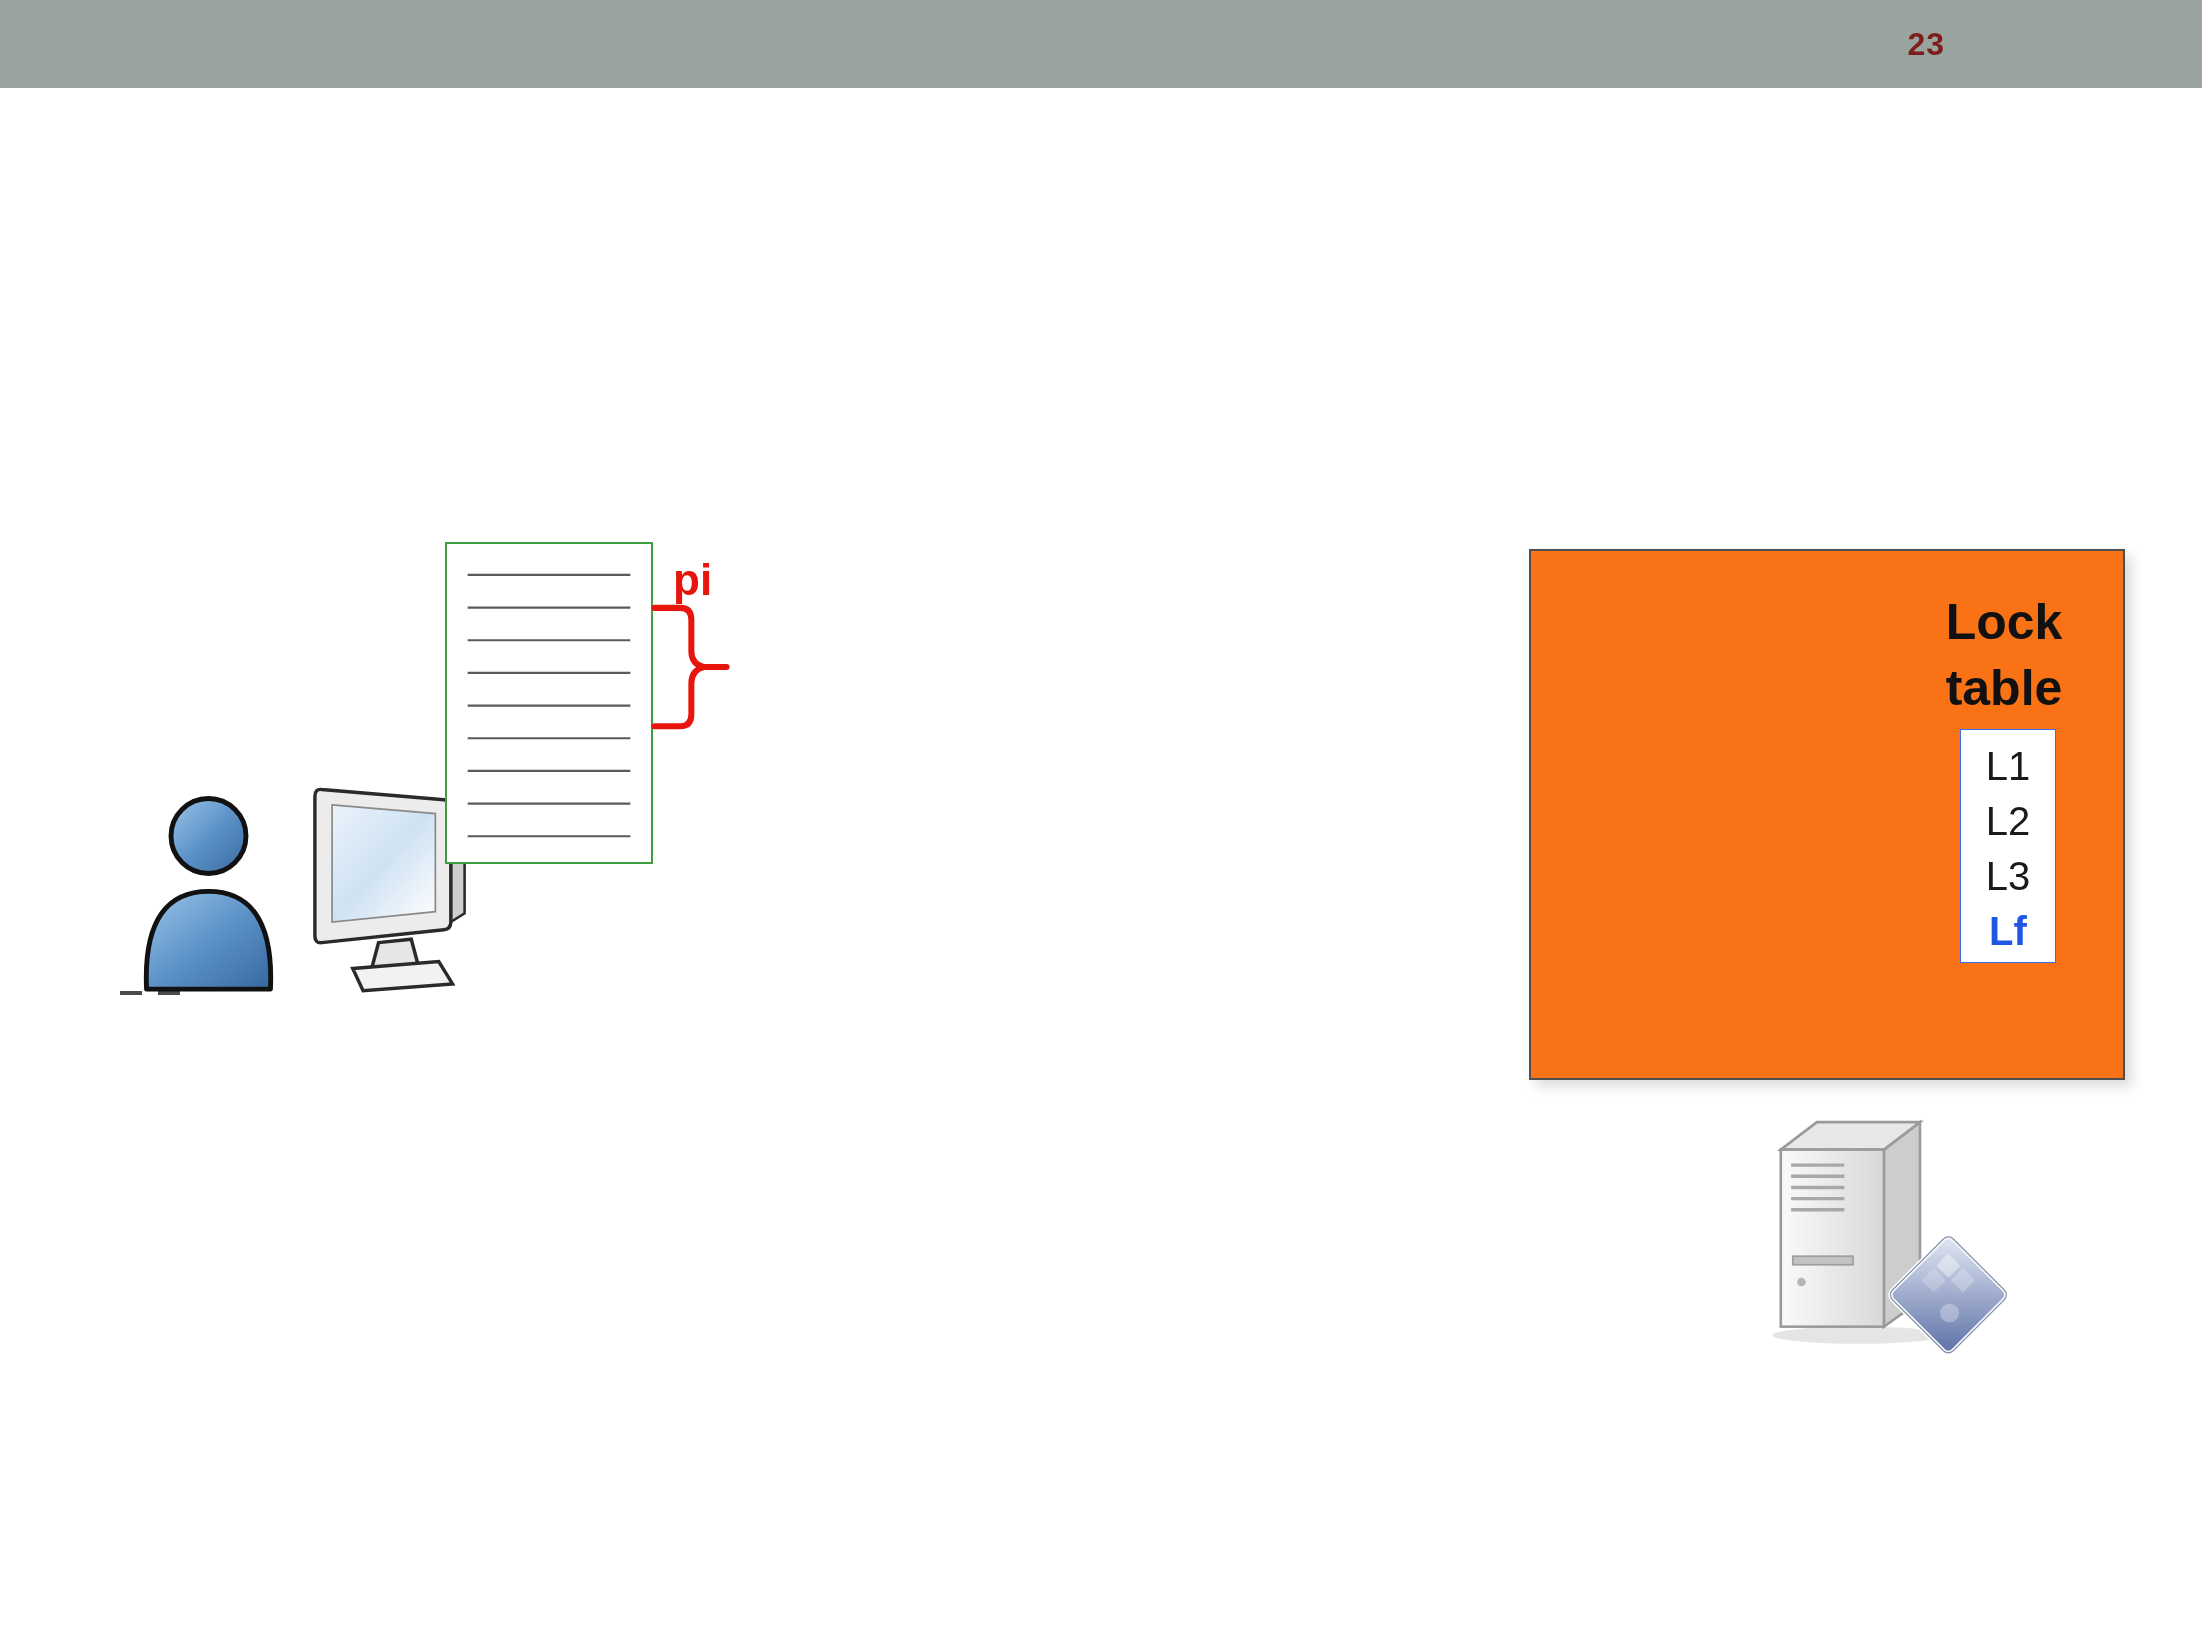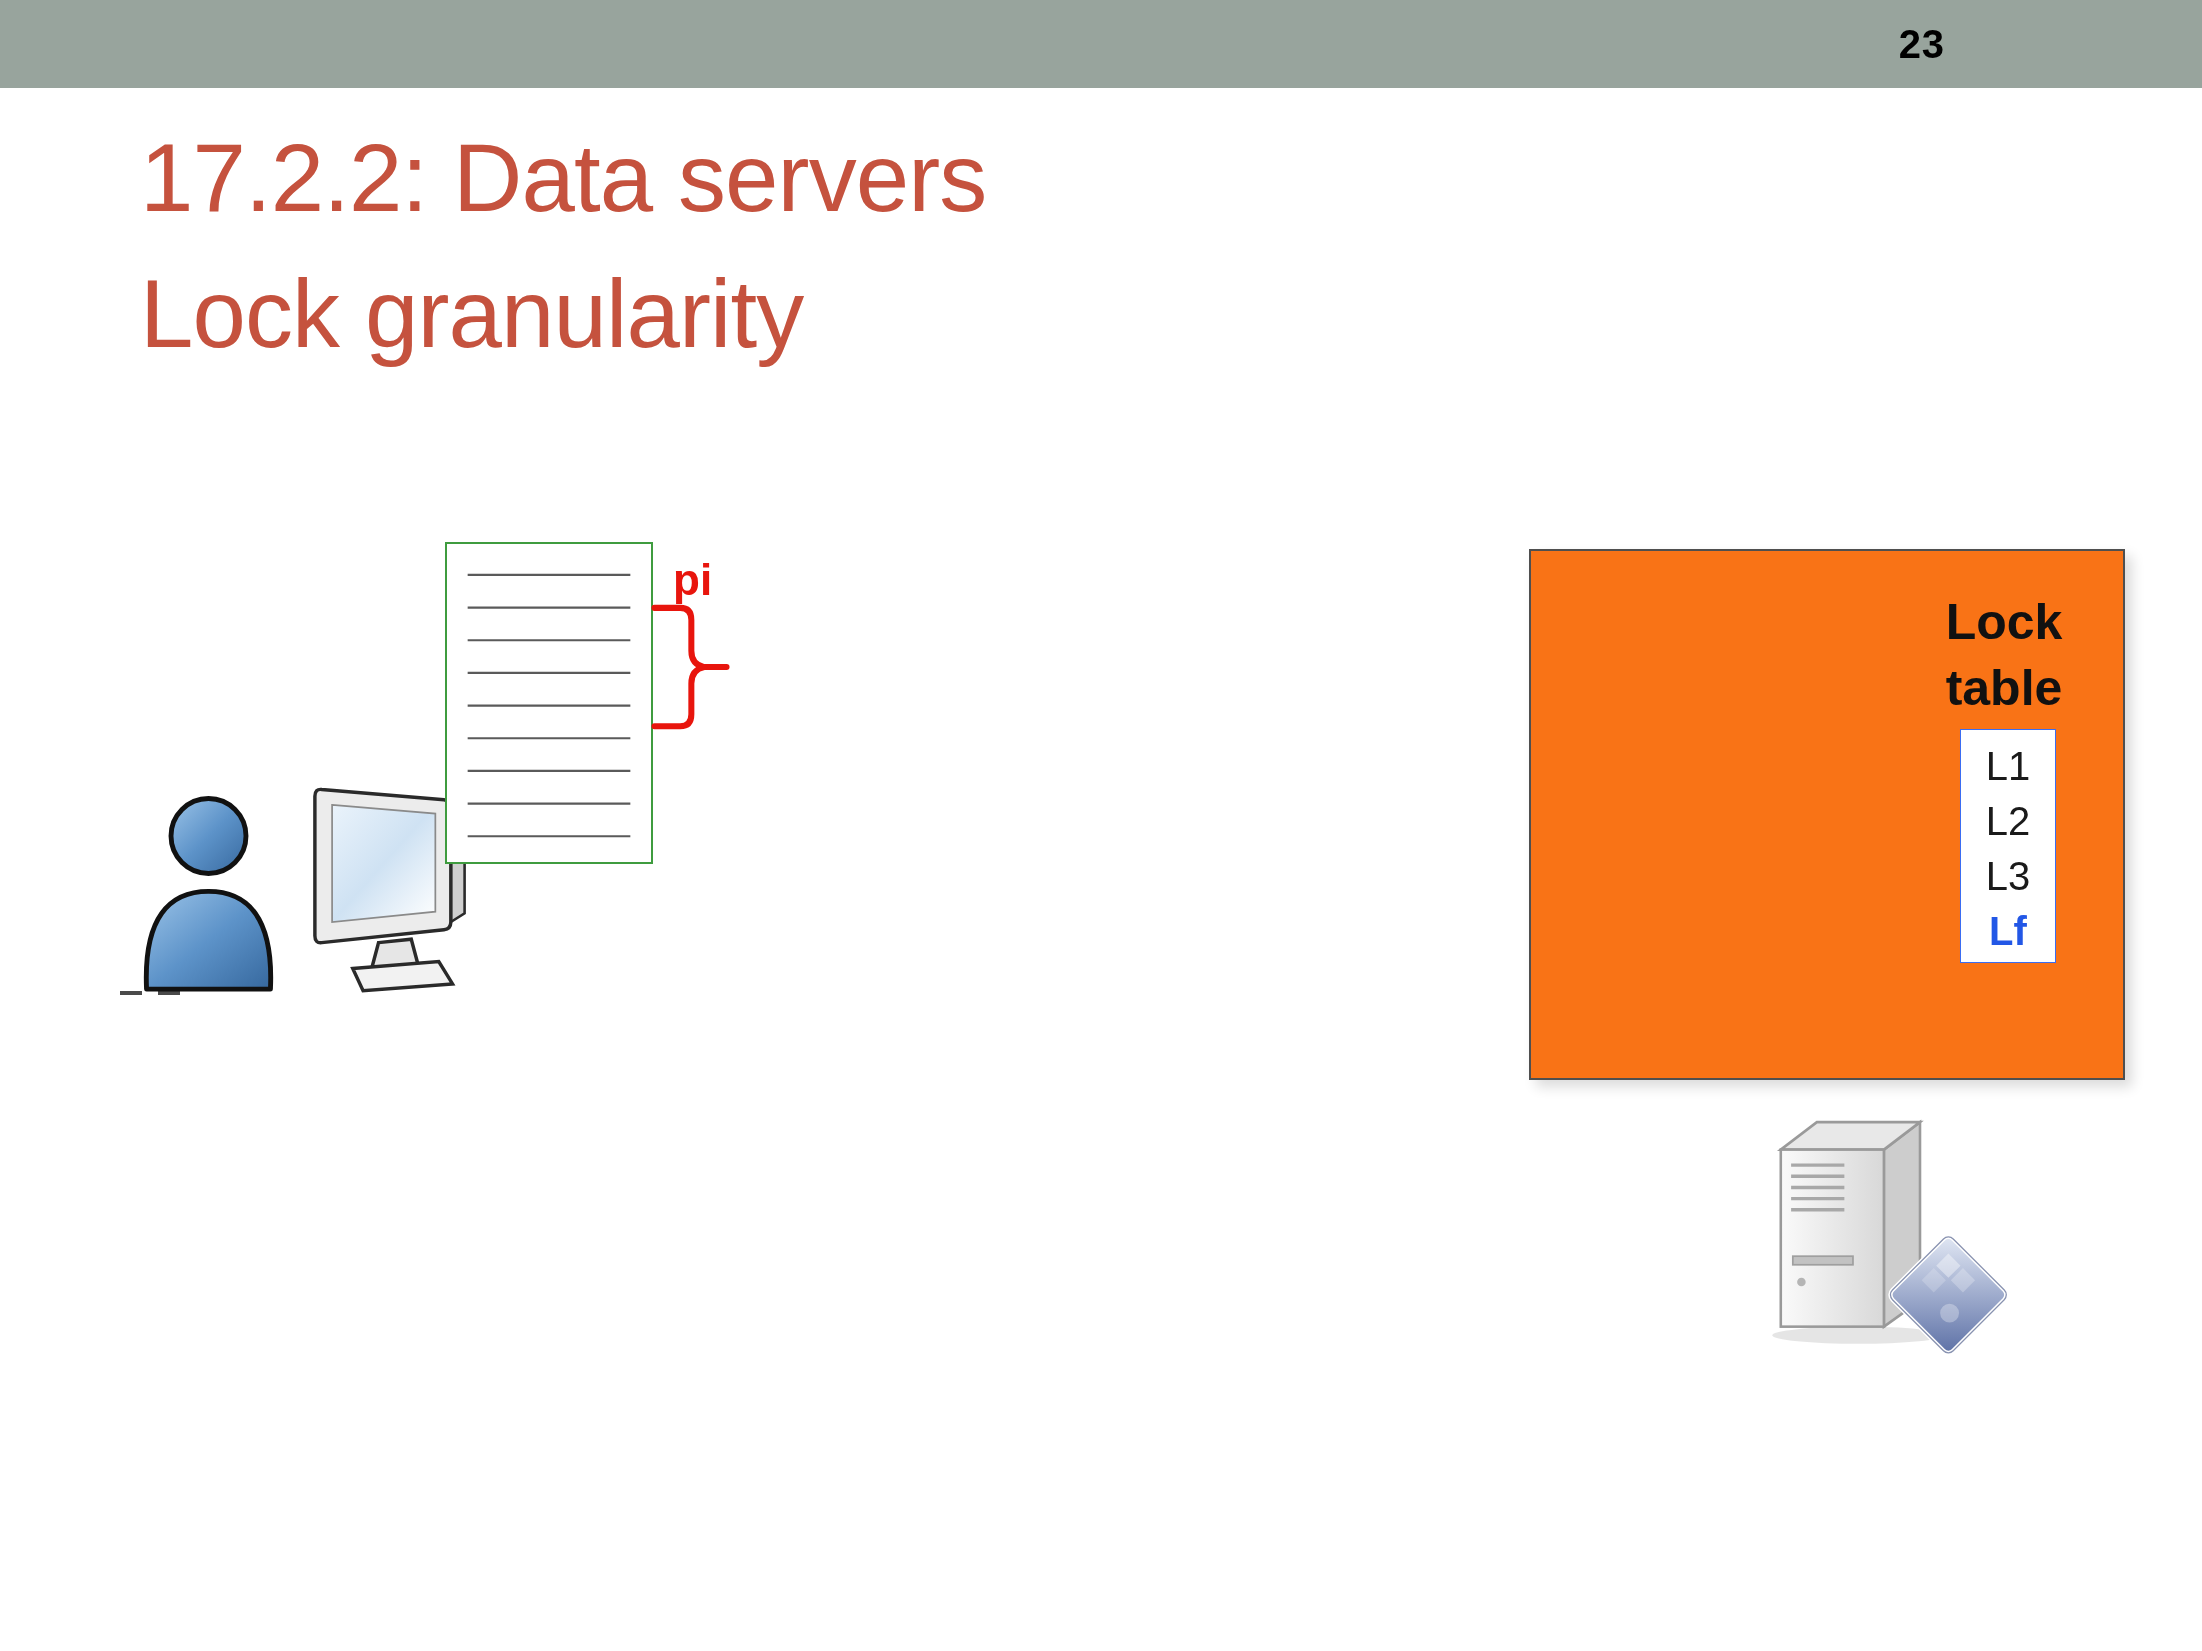--- a/index.html
+++ b/index.html
@@ -20,22 +20,22 @@
   .topbar {
     position: absolute;
     left: 0; top: 0;
     width: 2203px; height: 88px;
     background: var(--header_bar, #98a49d);
   }
   .page-num {
     position: absolute;
     right: 258px; top: 50%;
     transform: translateY(-50%);
-    color: #000000;
-    font-size: 40px;
+    color: #7f1d1d;
+    font-size: 32px;
     font-weight: bold;
     letter-spacing: 0.9px;
   }
 
   
   .title {
     position: absolute;
     left: 140px; top: 110px;
     margin: 0;
     font-size: 96px;
@@ -148,24 +148,20 @@
 </style>
 </head>
 <body>
 
 <div class="slide">
 
   <header class="topbar">
     <span class="page-num">23</span>
   </header>
 
-  <h1 class="title">
-    <span>17.2.2: Data servers</span><br>
-    <span>Lock granularity</span>
-  </h1>
 
   <div class="document">
     <svg viewBox="0 0 237 370" preserveAspectRatio="none">
       <line class="doc-line" x1="24" y1="36" x2="213" y2="36"></line>
       <line class="doc-line" x1="24" y1="74" x2="213" y2="74"></line>
       <line class="doc-line" x1="24" y1="112" x2="213" y2="112"></line>
       <line class="doc-line" x1="24" y1="150" x2="213" y2="150"></line>
       <line class="doc-line" x1="24" y1="188" x2="213" y2="188"></line>
       <line class="doc-line" x1="24" y1="226" x2="213" y2="226"></line>
       <line class="doc-line" x1="24" y1="264" x2="213" y2="264"></line>

